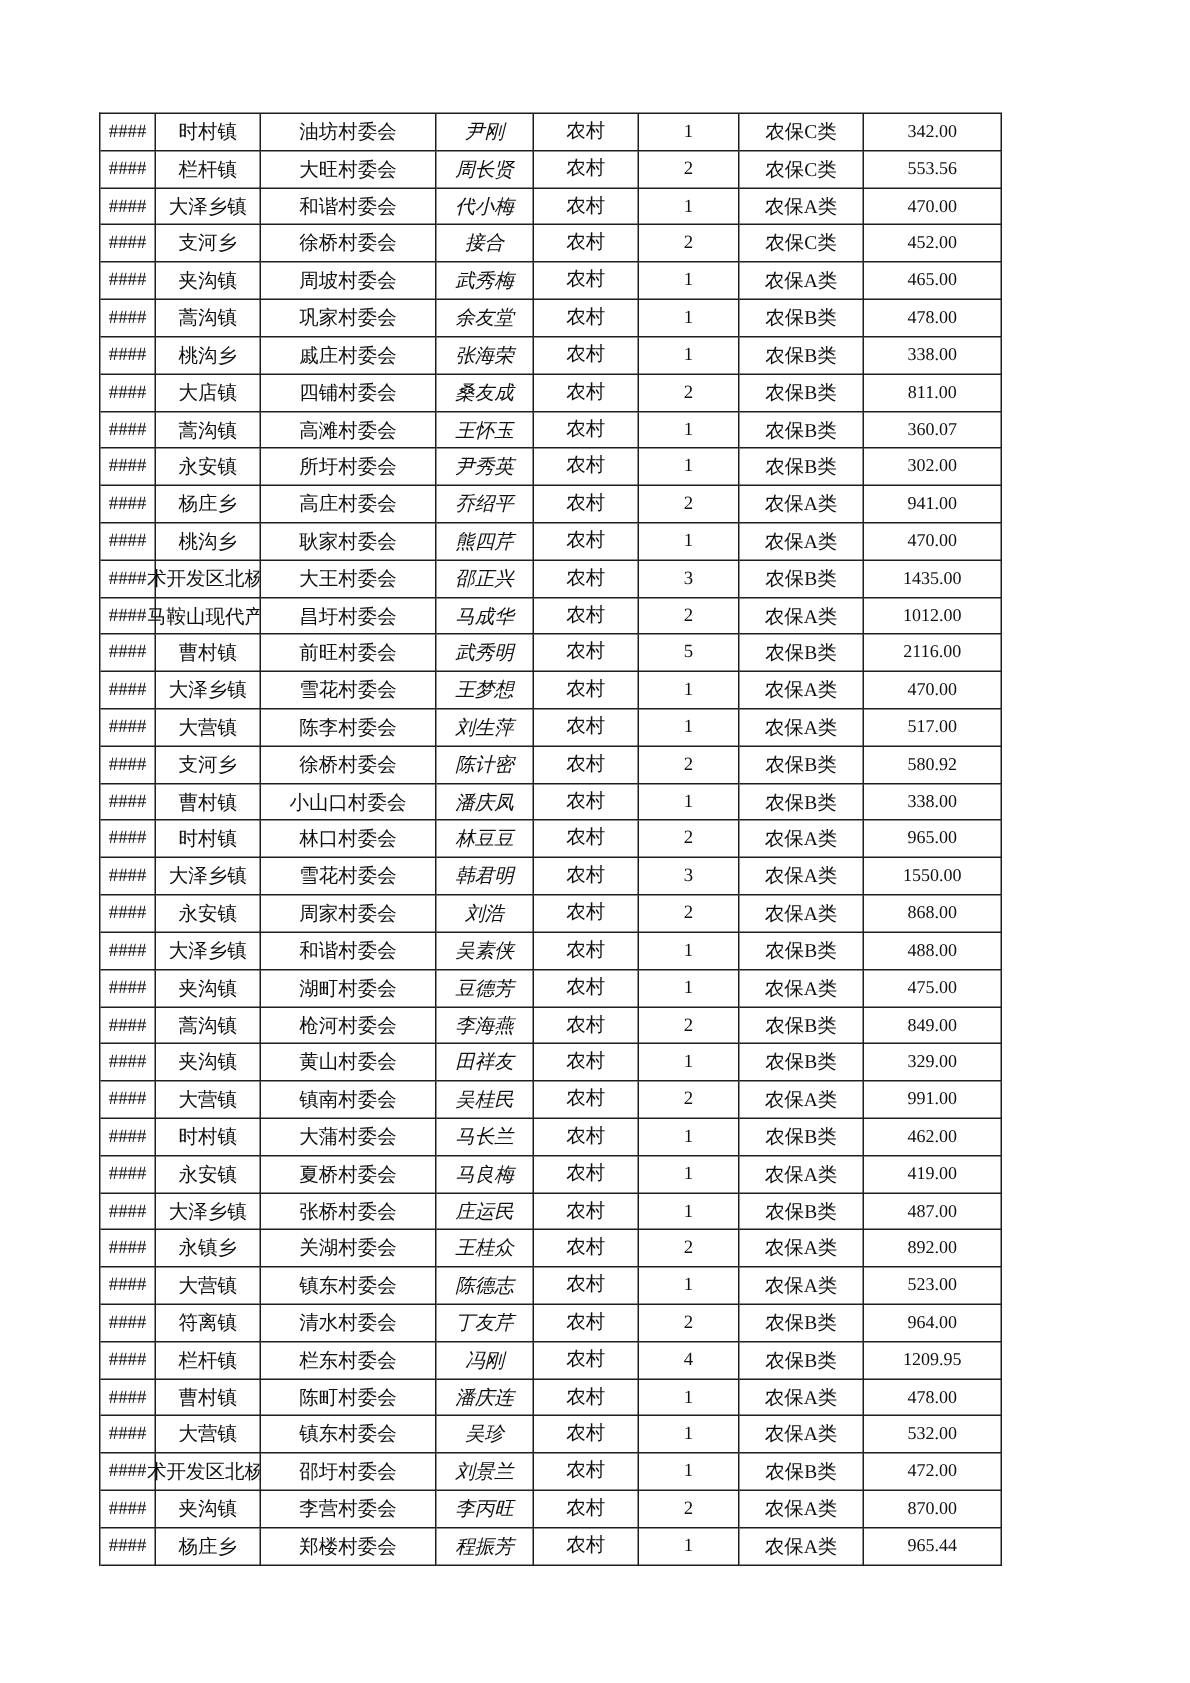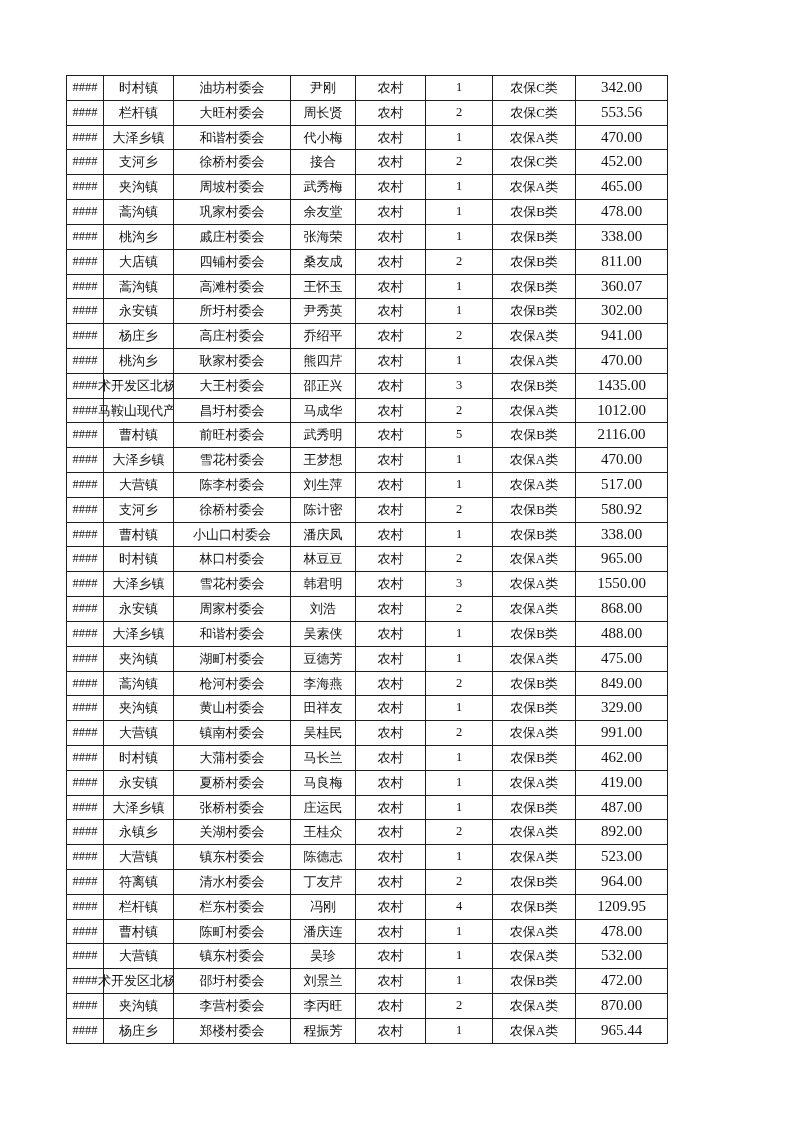--- a/index.html
+++ b/index.html
@@ -41,25 +41,25 @@
     white-space: nowrap;
     text-align: center;
     font-size: 13px;
     line-height: 23.6px;
     color: var(--text-color);
     height: 100%;
   }
   .col0 { width: 37px; font-size: 12.5px; }
   .col1 { width: 70px; }
   .col2 { width: 117px; }
-  .col3 { width: 65px; }
-  .col4 { width: 70px; }
+  .col3 { width: 65px; font-style: italic; }
+  .col4 { width: 70px; font-family: Liberation Mono, monospace; }
   .col5 { width: 67px; font-size: 12.5px; }
   .col6 { width: 83px; text-align: center; }
-  .col7 { width: 92px; font-size: 15px; text-align: center; }
+  .col7 { width: 92px; font-size: 12px; text-align: center; }
   
   .town-clip {
     position: relative;
     overflow: visible;
   }
   .town-clip .clip-inner {
     position: absolute;
     left: -6px;
     right: 0;
     top: 0;

